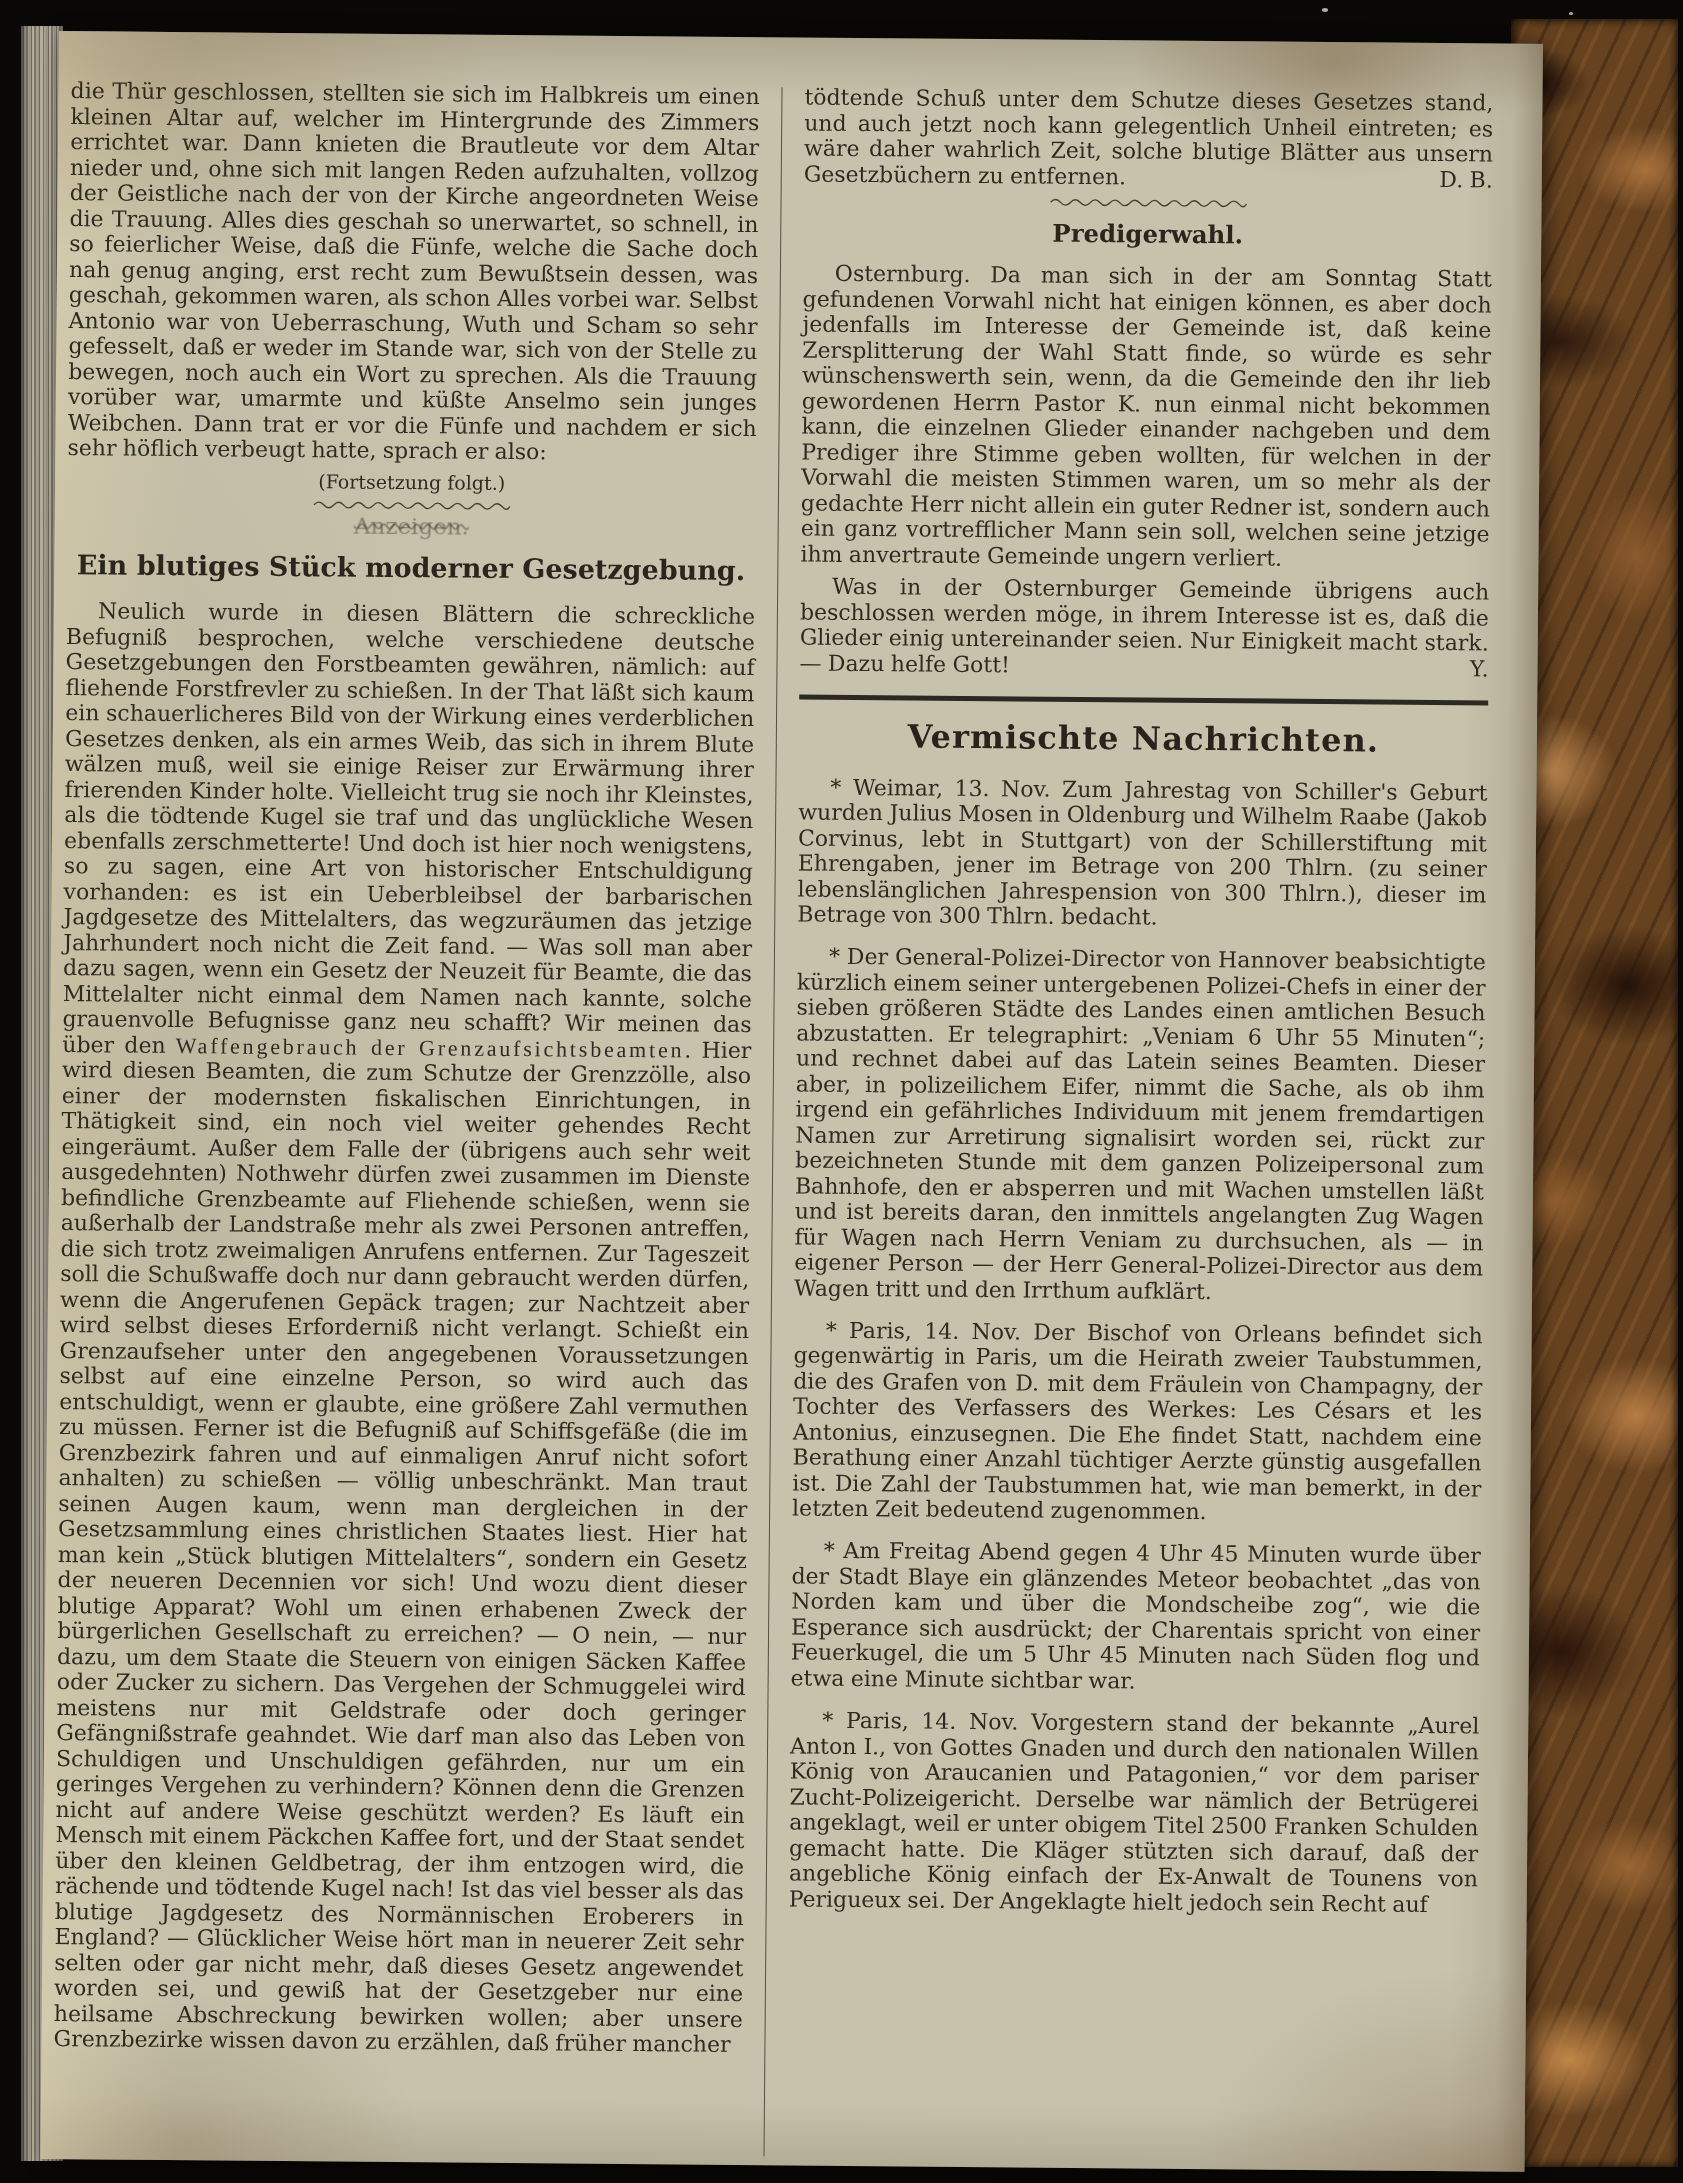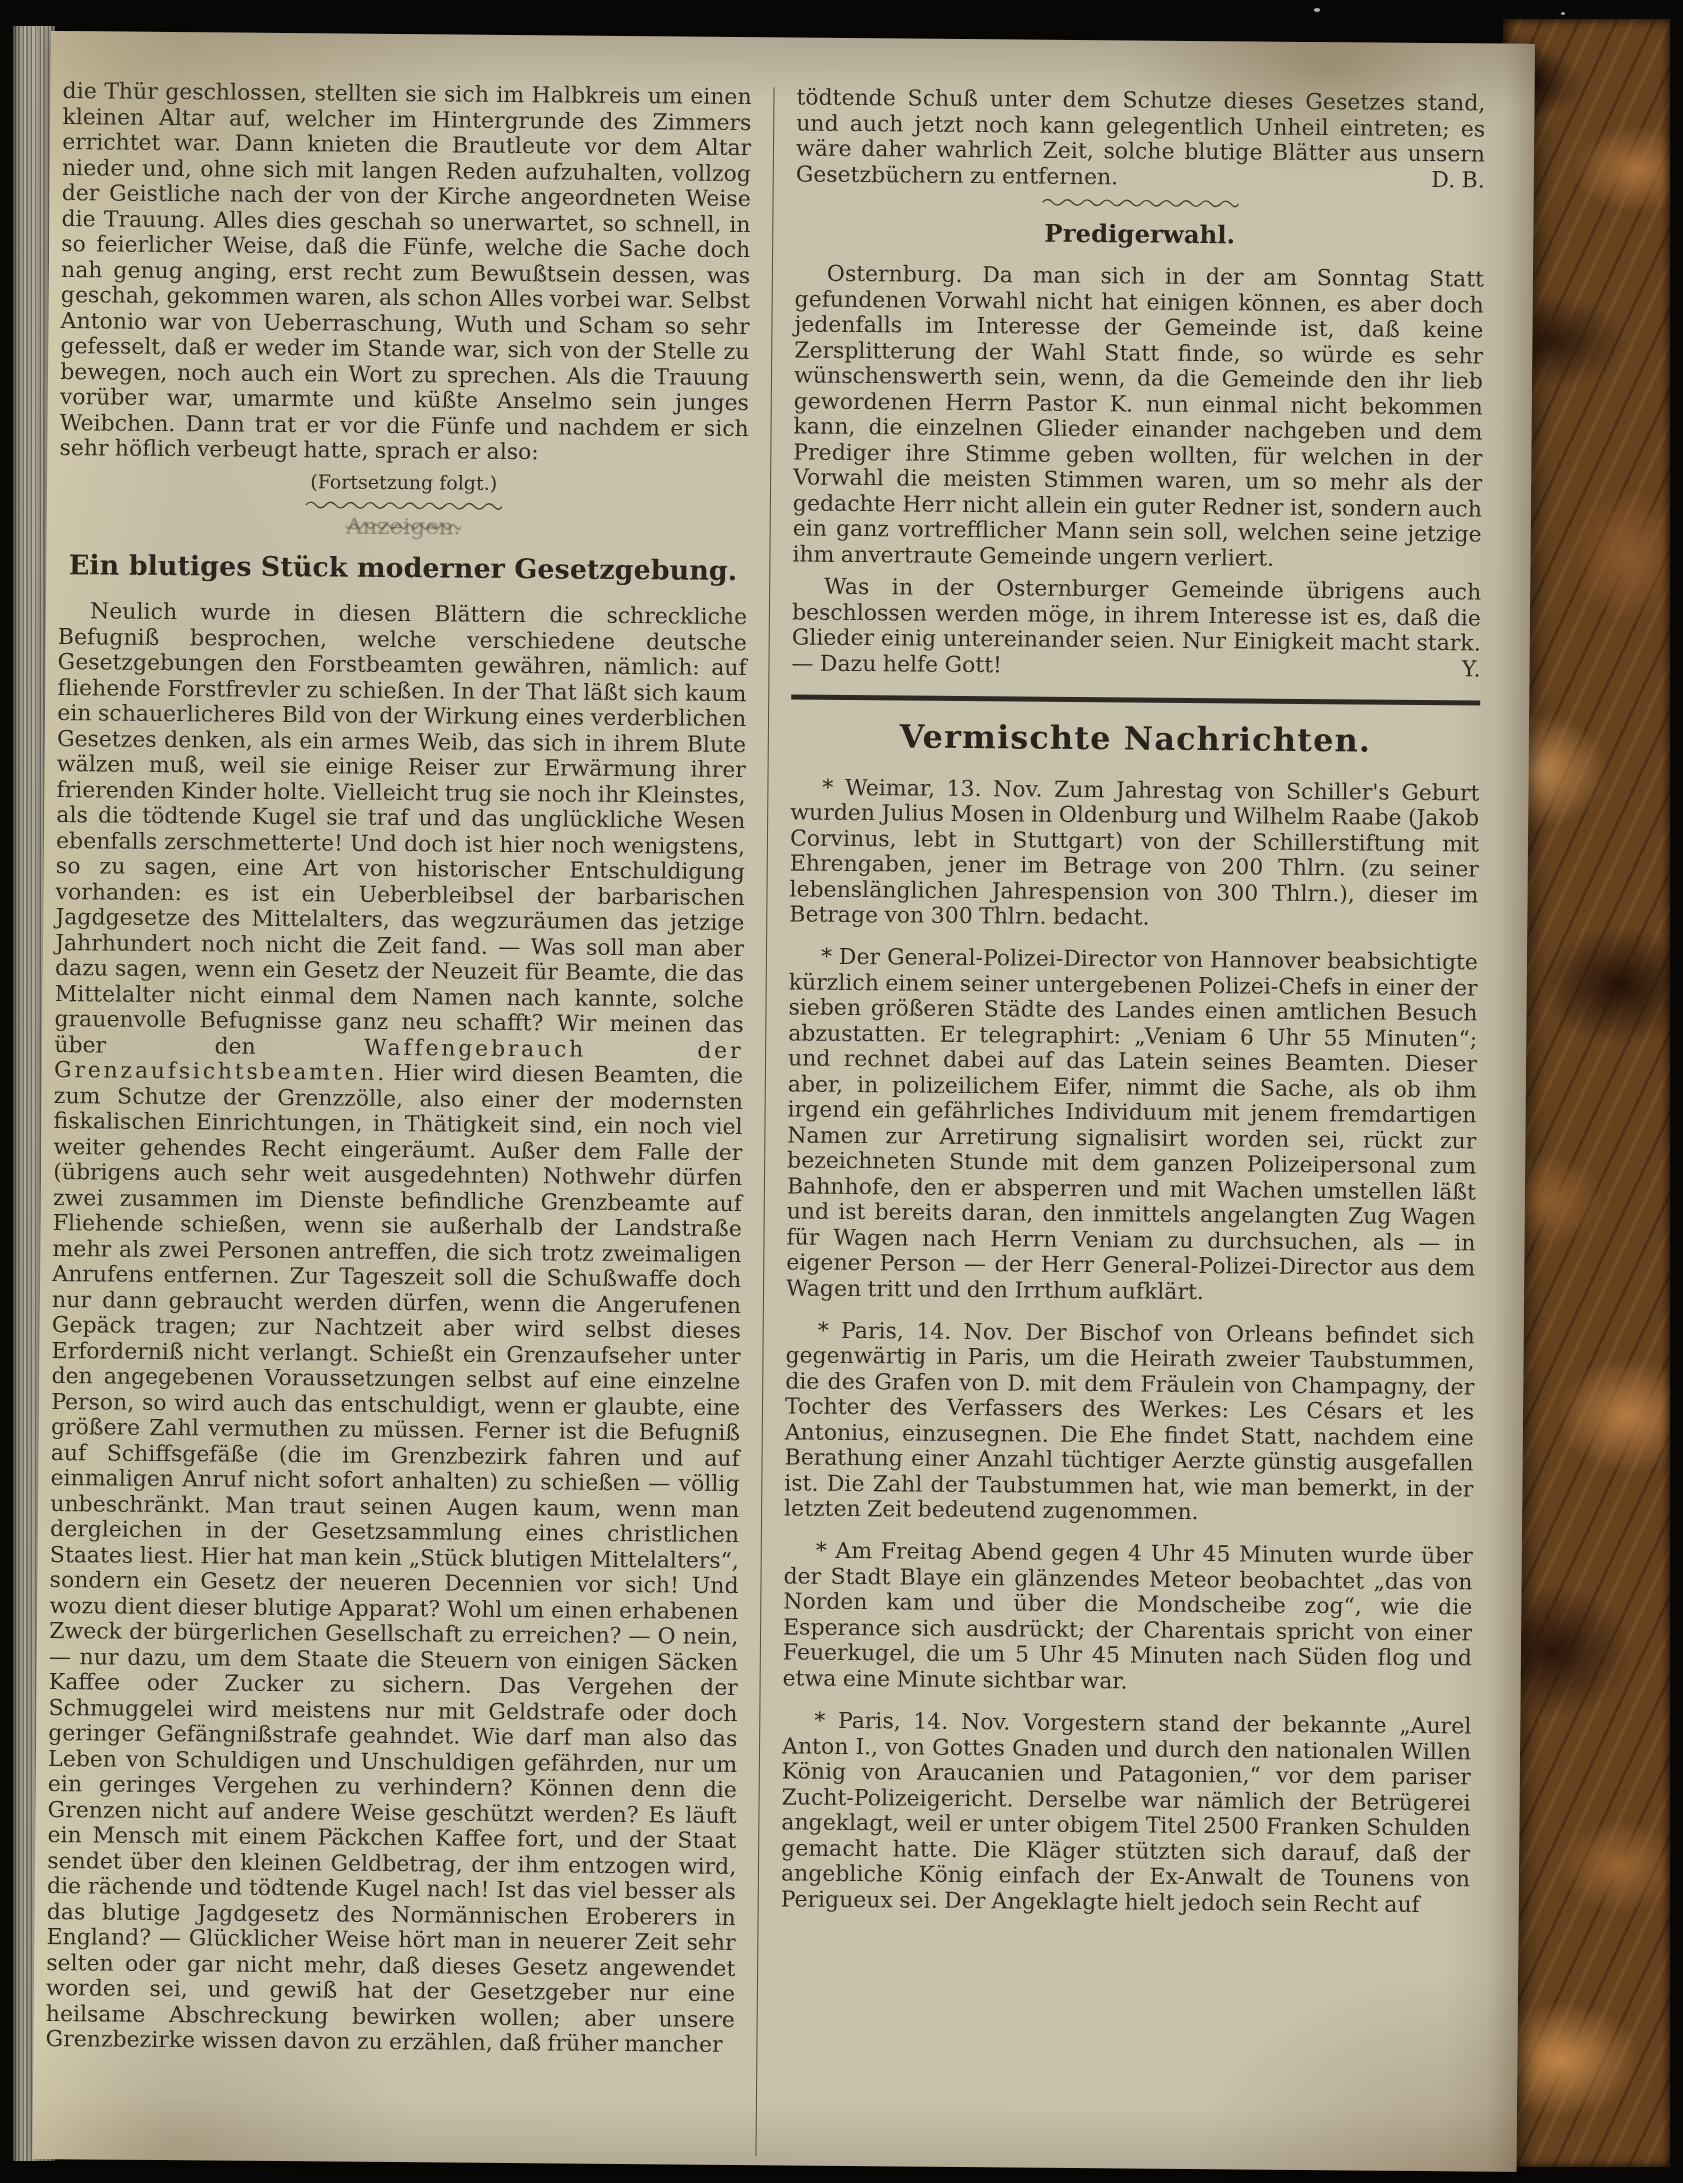--- a/index.html
+++ b/index.html
@@ -2,21 +2,21 @@
 <html lang="de" style="font-size:9px"><head>
 <meta charset="utf-8">
 <style>
   html,body{margin:0;padding:0;}
   body{
     width:1684px;height:2183px;
     background:#0a0806;
     overflow:hidden;position:relative;
     font-family:"DejaVu Serif", serif;
   }
-  .scan{position:absolute;inset:0;}
+  .scan{position:absolute;inset:0;margin-left:8px;}
   .speck{position:absolute;border-radius:50%;background:#c9ced0;opacity:.85;}
 
   
   .page-edges{
     position:absolute;left:13.3px;top:25.5px;width:42px;height:2135px;
     background:
       linear-gradient(90deg, rgba(15,12,8,.55), transparent 18%, transparent 82%, rgba(20,15,10,.35)),
       repeating-linear-gradient(90deg,#9a9487 0 1.7px,#6f6a5e 1.7px 2.8px,#b3ad9d 2.8px 5px,#7c7668 5px 6.7px,#a49e8f 6.7px 8.3px);
   }
 
@@ -80,21 +80,21 @@
   .squiggle{display:block;margin:5.5px auto 3.3px auto;}
   .struck{
     text-align:center;font-size:23px;margin:1.1px 0 7.8px;
     color:rgba(46,42,32,.42);filter:blur(0.6px);
     text-decoration:line-through;text-decoration-style:wavy;text-decoration-thickness:1.7px;
   }
 
   .article-title{font-size:27px;font-weight:bold;text-align:center;color:#2a261d;margin:13.3px 0 18px;}
   .section-title{font-size:24.4px;font-weight:bold;text-align:center;color:#2a261d;margin:12.2px 0 15.5px;}
   .news-title{font-size:32px;font-weight:bold;text-align:center;color:#28241b;margin:16.6px 0 20px;letter-spacing:1.1px;}
-  .emph{letter-spacing:2.8px;}
+  .emph{letter-spacing:2.8px;font-family:Liberation Serif, serif;}
   .thick-rule{height:5px;background:#2c2922;margin:19px 0 14.4px;}
   .news-item{margin-bottom:16.6px;}
 </style>
 </head>
 <body>
 
 <div class="scan">
 
   <div class="page-edges"></div>
   <div class="marble"></div>

